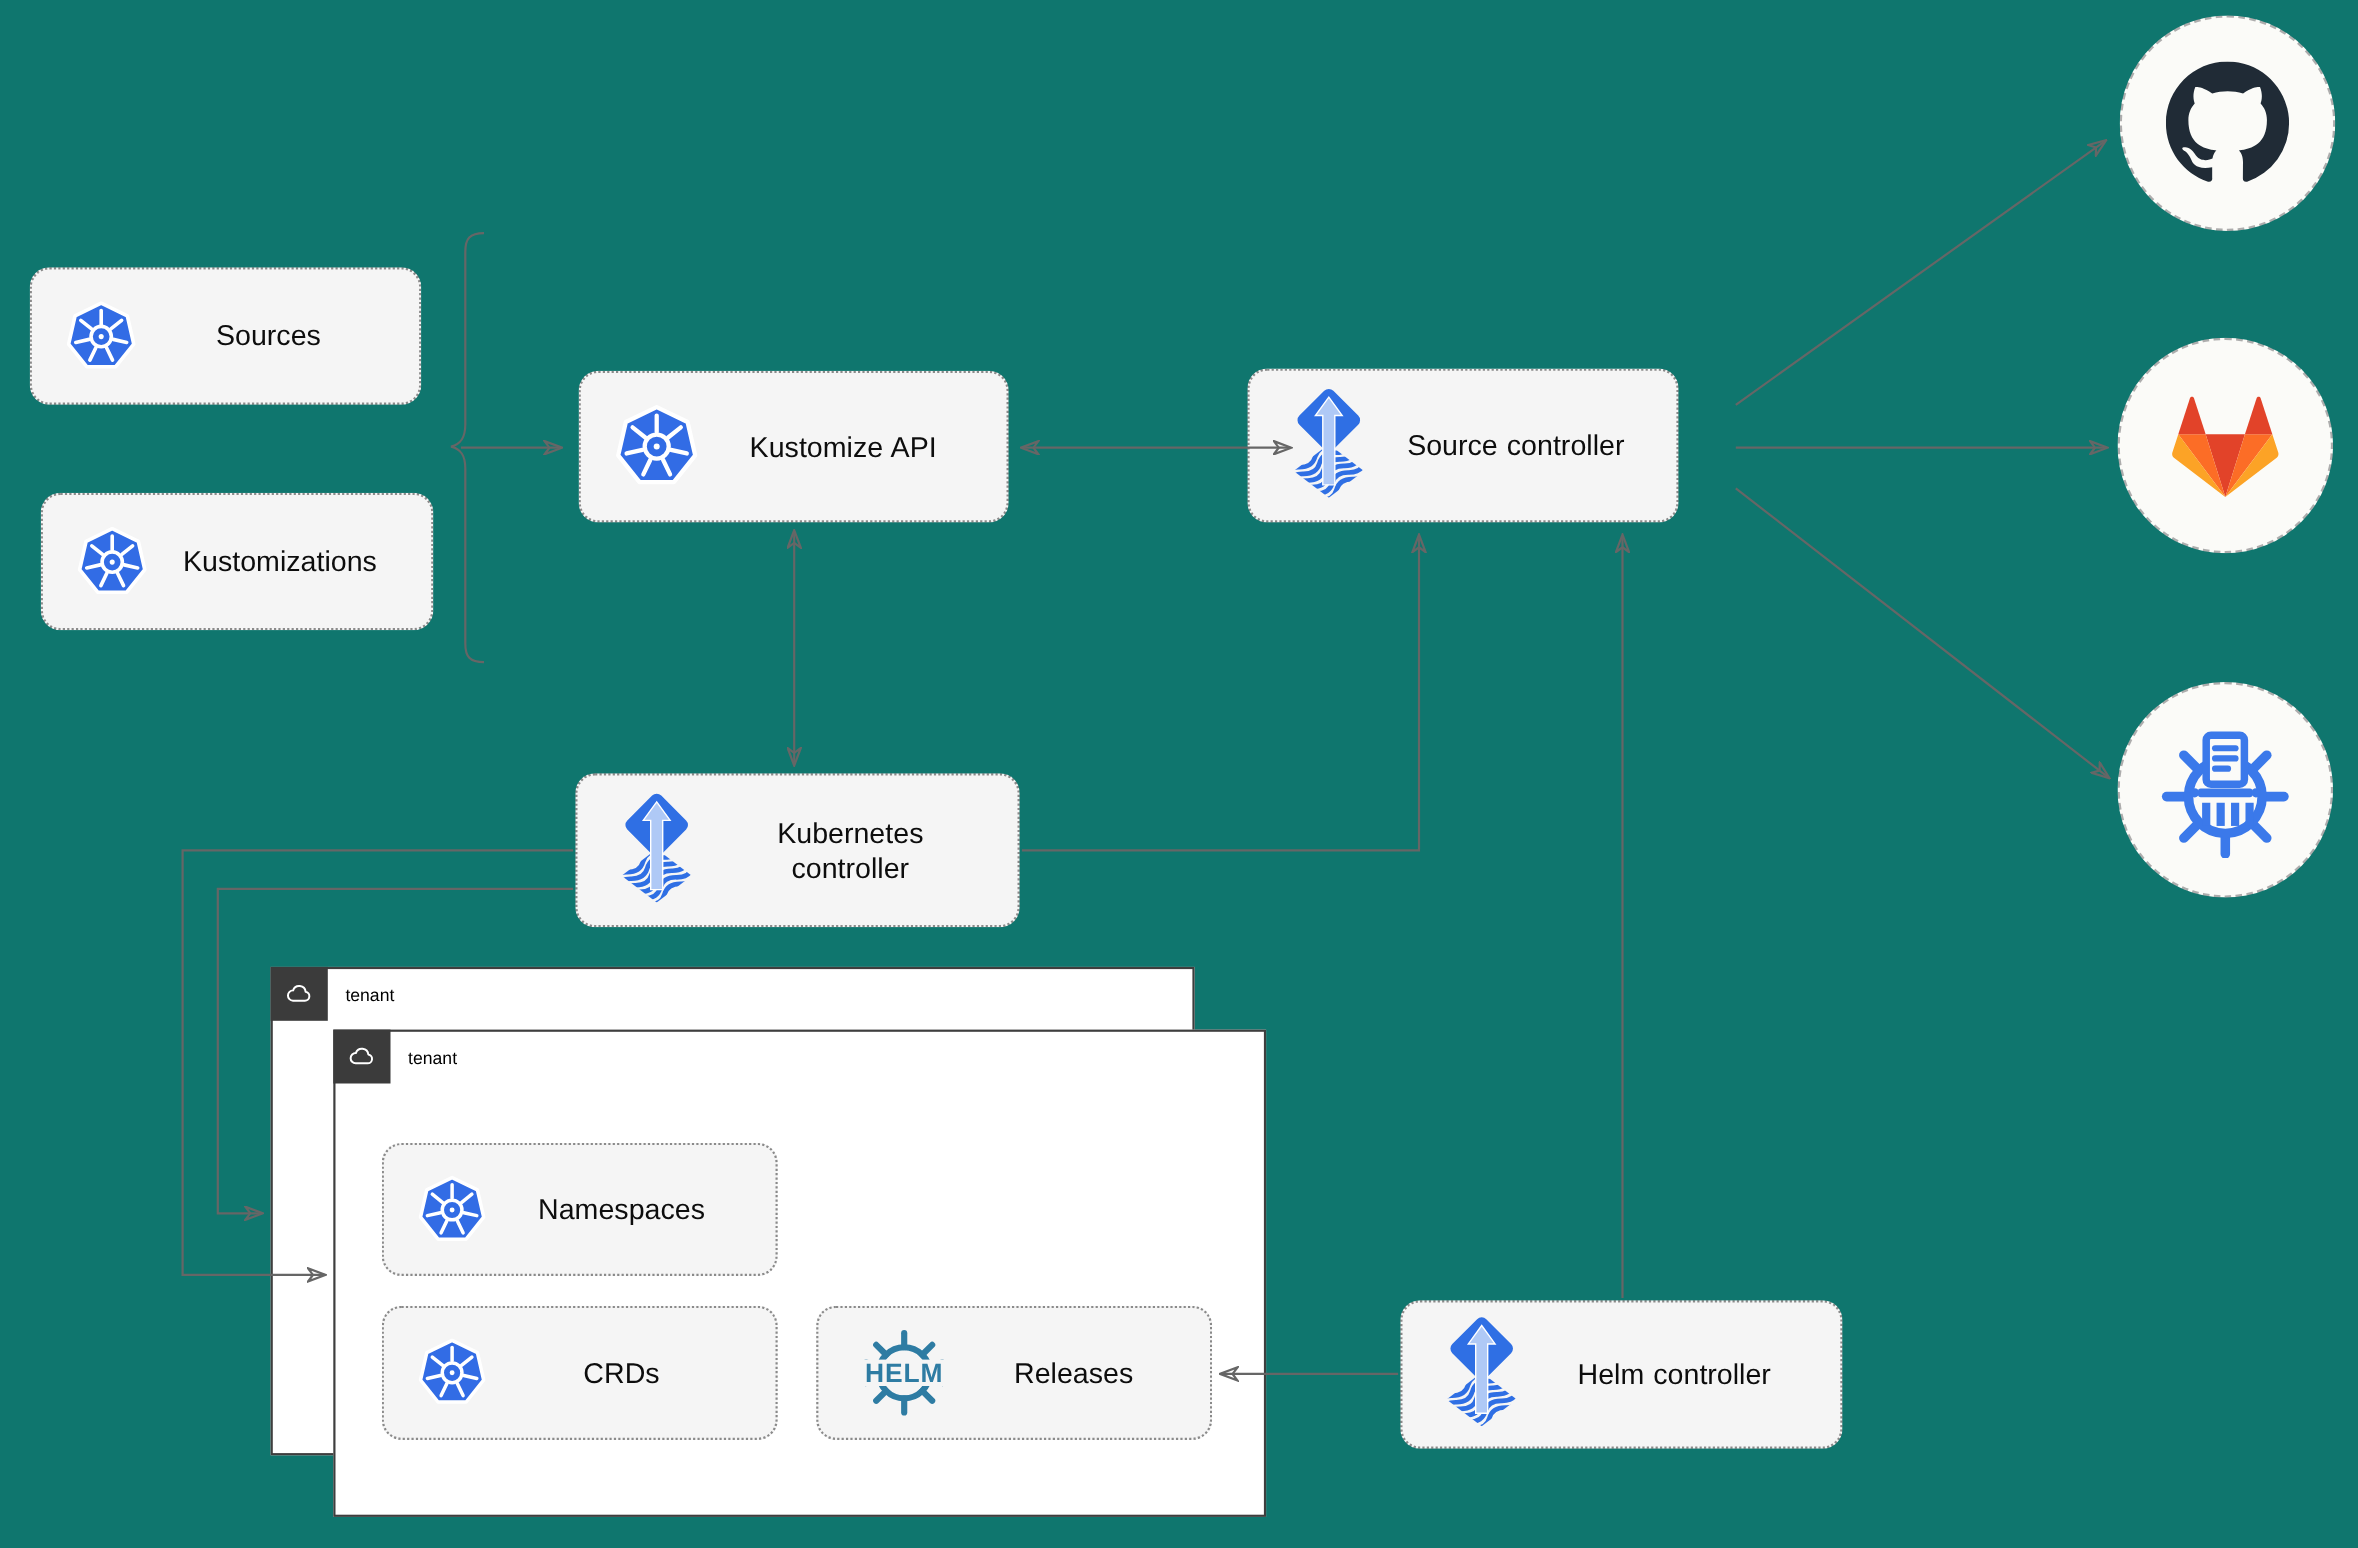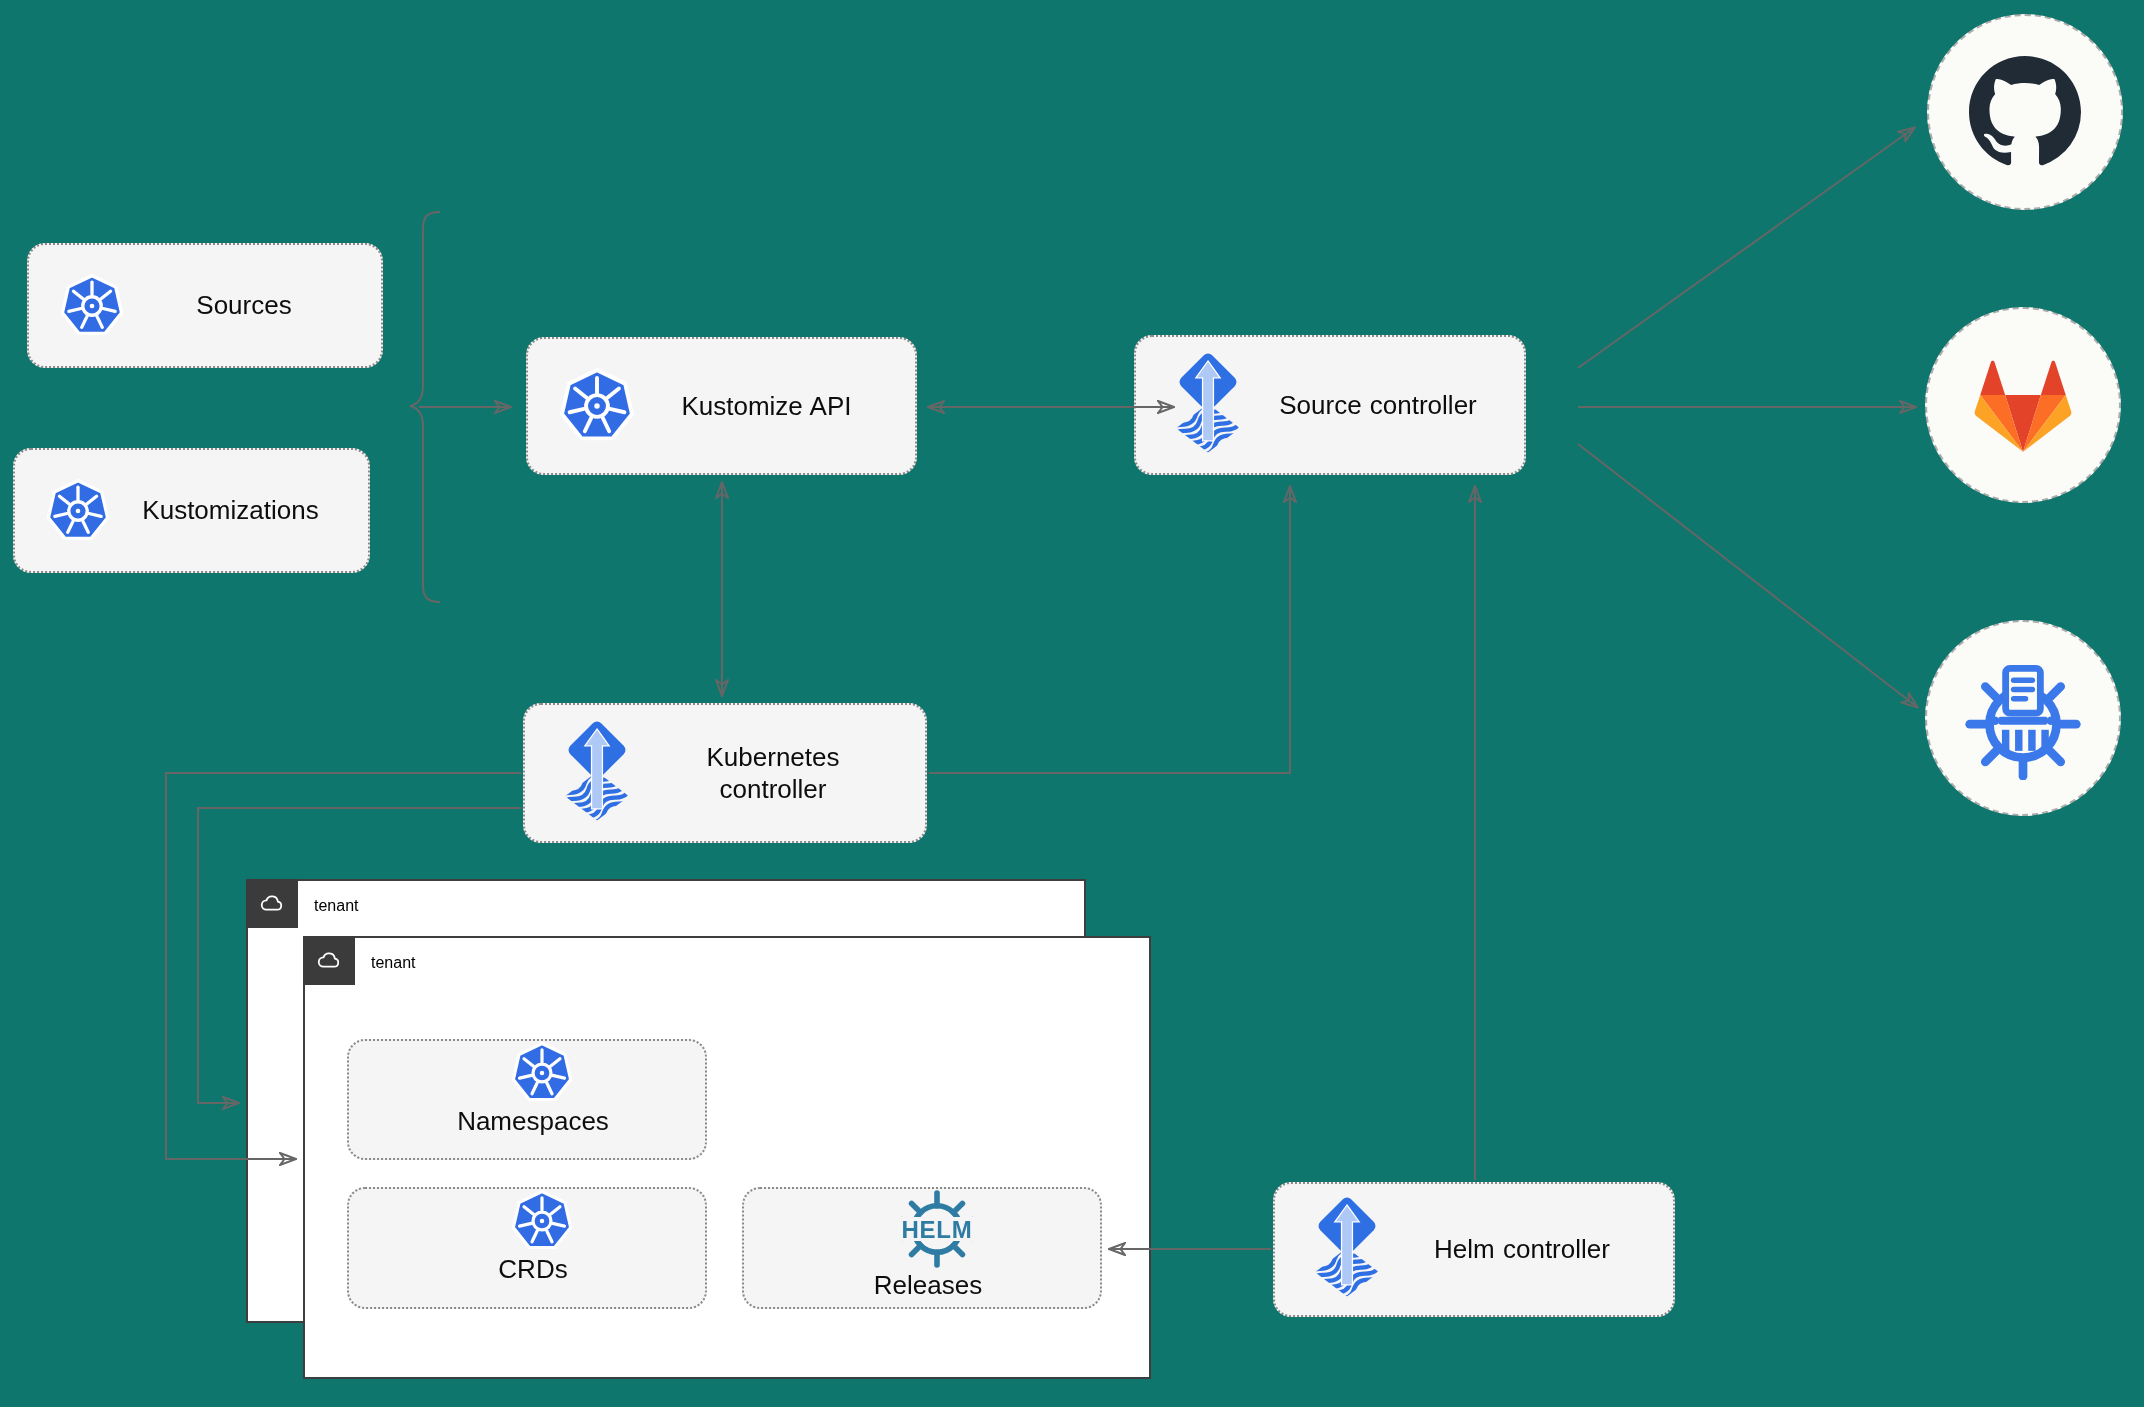--- a/index.html
+++ b/index.html
@@ -8,35 +8,35 @@
 
   
   .node{position:absolute;background:#F5F5F5;border:2px dotted #8A8A8A;border-radius:18px;
         display:flex;align-items:center;box-sizing:border-box;padding-left:30px;}
   .node .lbl{flex:1;text-align:center;font-size:26px;line-height:1.25;color:#0d0d0d;
              padding-right:18px;word-spacing:1px;}
   .node .lbl.narrow{max-width:200px;margin:0 auto;}
   .nowrap{white-space:nowrap;}
 
   .node-sources{left:27px;top:243px;width:356px;height:125px;}
-  .node-kustomizations{left:13px;top:448px;width:357px;height:125px;}
+  .node-kustomizations{left:37px;top:448px;width:357px;height:125px;}
   .node-api{left:526px;top:337px;width:391px;height:138px;}
   .node-source{left:1134px;top:335px;width:392px;height:140px;}
   .node-kustomize{left:523px;top:703px;width:404px;height:140px;}
   .node-helm{left:1273px;top:1182px;width:402px;height:135px;}
 
   
   .tenant{position:absolute;background:#ffffff;border:2px solid #3E3E3E;box-sizing:border-box;}
   .tenant-back{left:246px;top:879px;width:840px;height:444px;z-index:2;}
   .tenant-front{left:303px;top:936px;width:848px;height:443px;z-index:3;}
   .tenant-hdr{position:absolute;left:-2px;top:-2px;width:52px;height:49px;background:#3B3B3B;
               display:flex;align-items:center;justify-content:center;}
   .tenant-lbl{position:absolute;left:66px;top:0;height:49px;display:flex;align-items:center;
               font-size:16px;color:#000;}
-  .tenant .node{z-index:4;flex-direction:column;}
+  .tenant .node{z-index:4;}
   .t-namespaces{left:42px;top:101px;width:360px;height:121px;}
   .t-rbac{left:437px;top:101px;width:360px;height:121px;}
   .t-crds{left:42px;top:249px;width:360px;height:122px;}
   .t-releases{left:437px;top:249px;width:360px;height:122px;}
 
   
   .ext-circle{position:absolute;width:196px;height:196px;border-radius:50%;
               border:2px dashed #ADADAD;background:#FBFBF8;box-sizing:border-box;
               display:flex;align-items:center;justify-content:center;z-index:4;}
   .circ-github{left:1927px;top:14px;}

